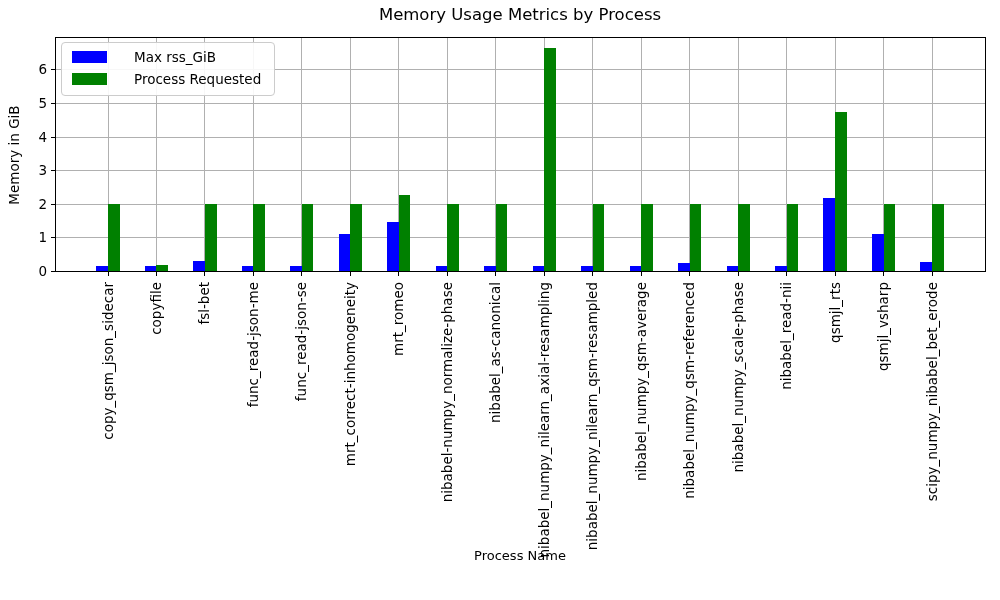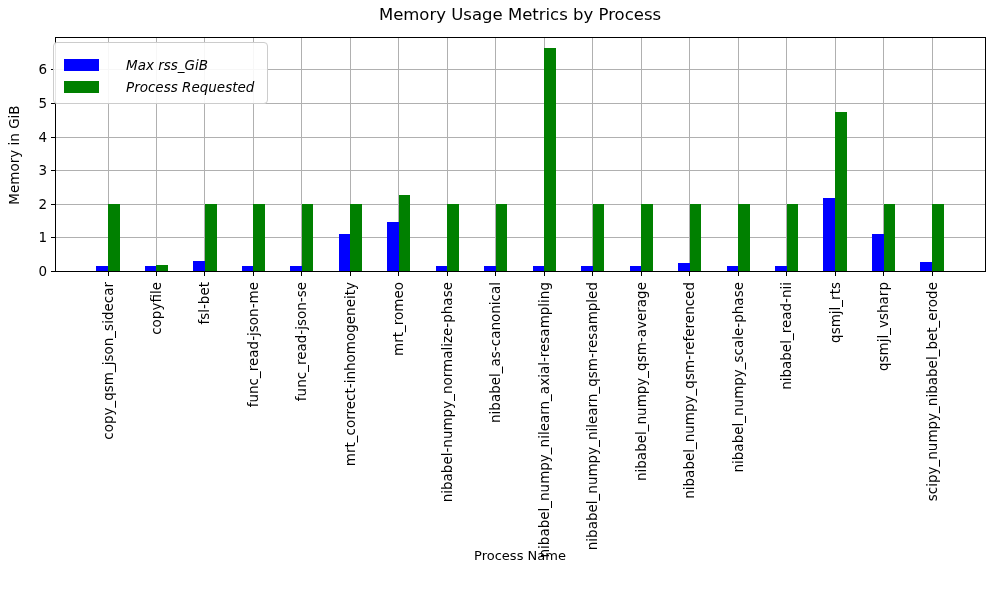--- a/index.html
+++ b/index.html
@@ -34,30 +34,29 @@
     position: absolute;
     left: 55px;
     width: 930px;
     top: 548px;
     text-align: center;
     font-size: 13px;
   }
   .plot-svg { position: absolute; left: 0; top: 0; }
   .legend {
     position: absolute;
-    left: 53px;
+    left: 61px;
     top: 42px;
     background: rgba(255,255,255,0.9);
     border: 1px solid #cccccc;
     border-radius: 4px;
-    padding: 12px 13px 6px 10px;
+    padding: 4px 13px 6px 10px;
     display: flex;
     flex-direction: column;
     gap: 2px;
-    font-style: italic;
   }
   .legend-row {
     display: flex;
     align-items: center;
     height: 20px;
   }
   .legend-swatch {
     width: 35px;
     height: 12.5px;
     margin-right: 27px;

